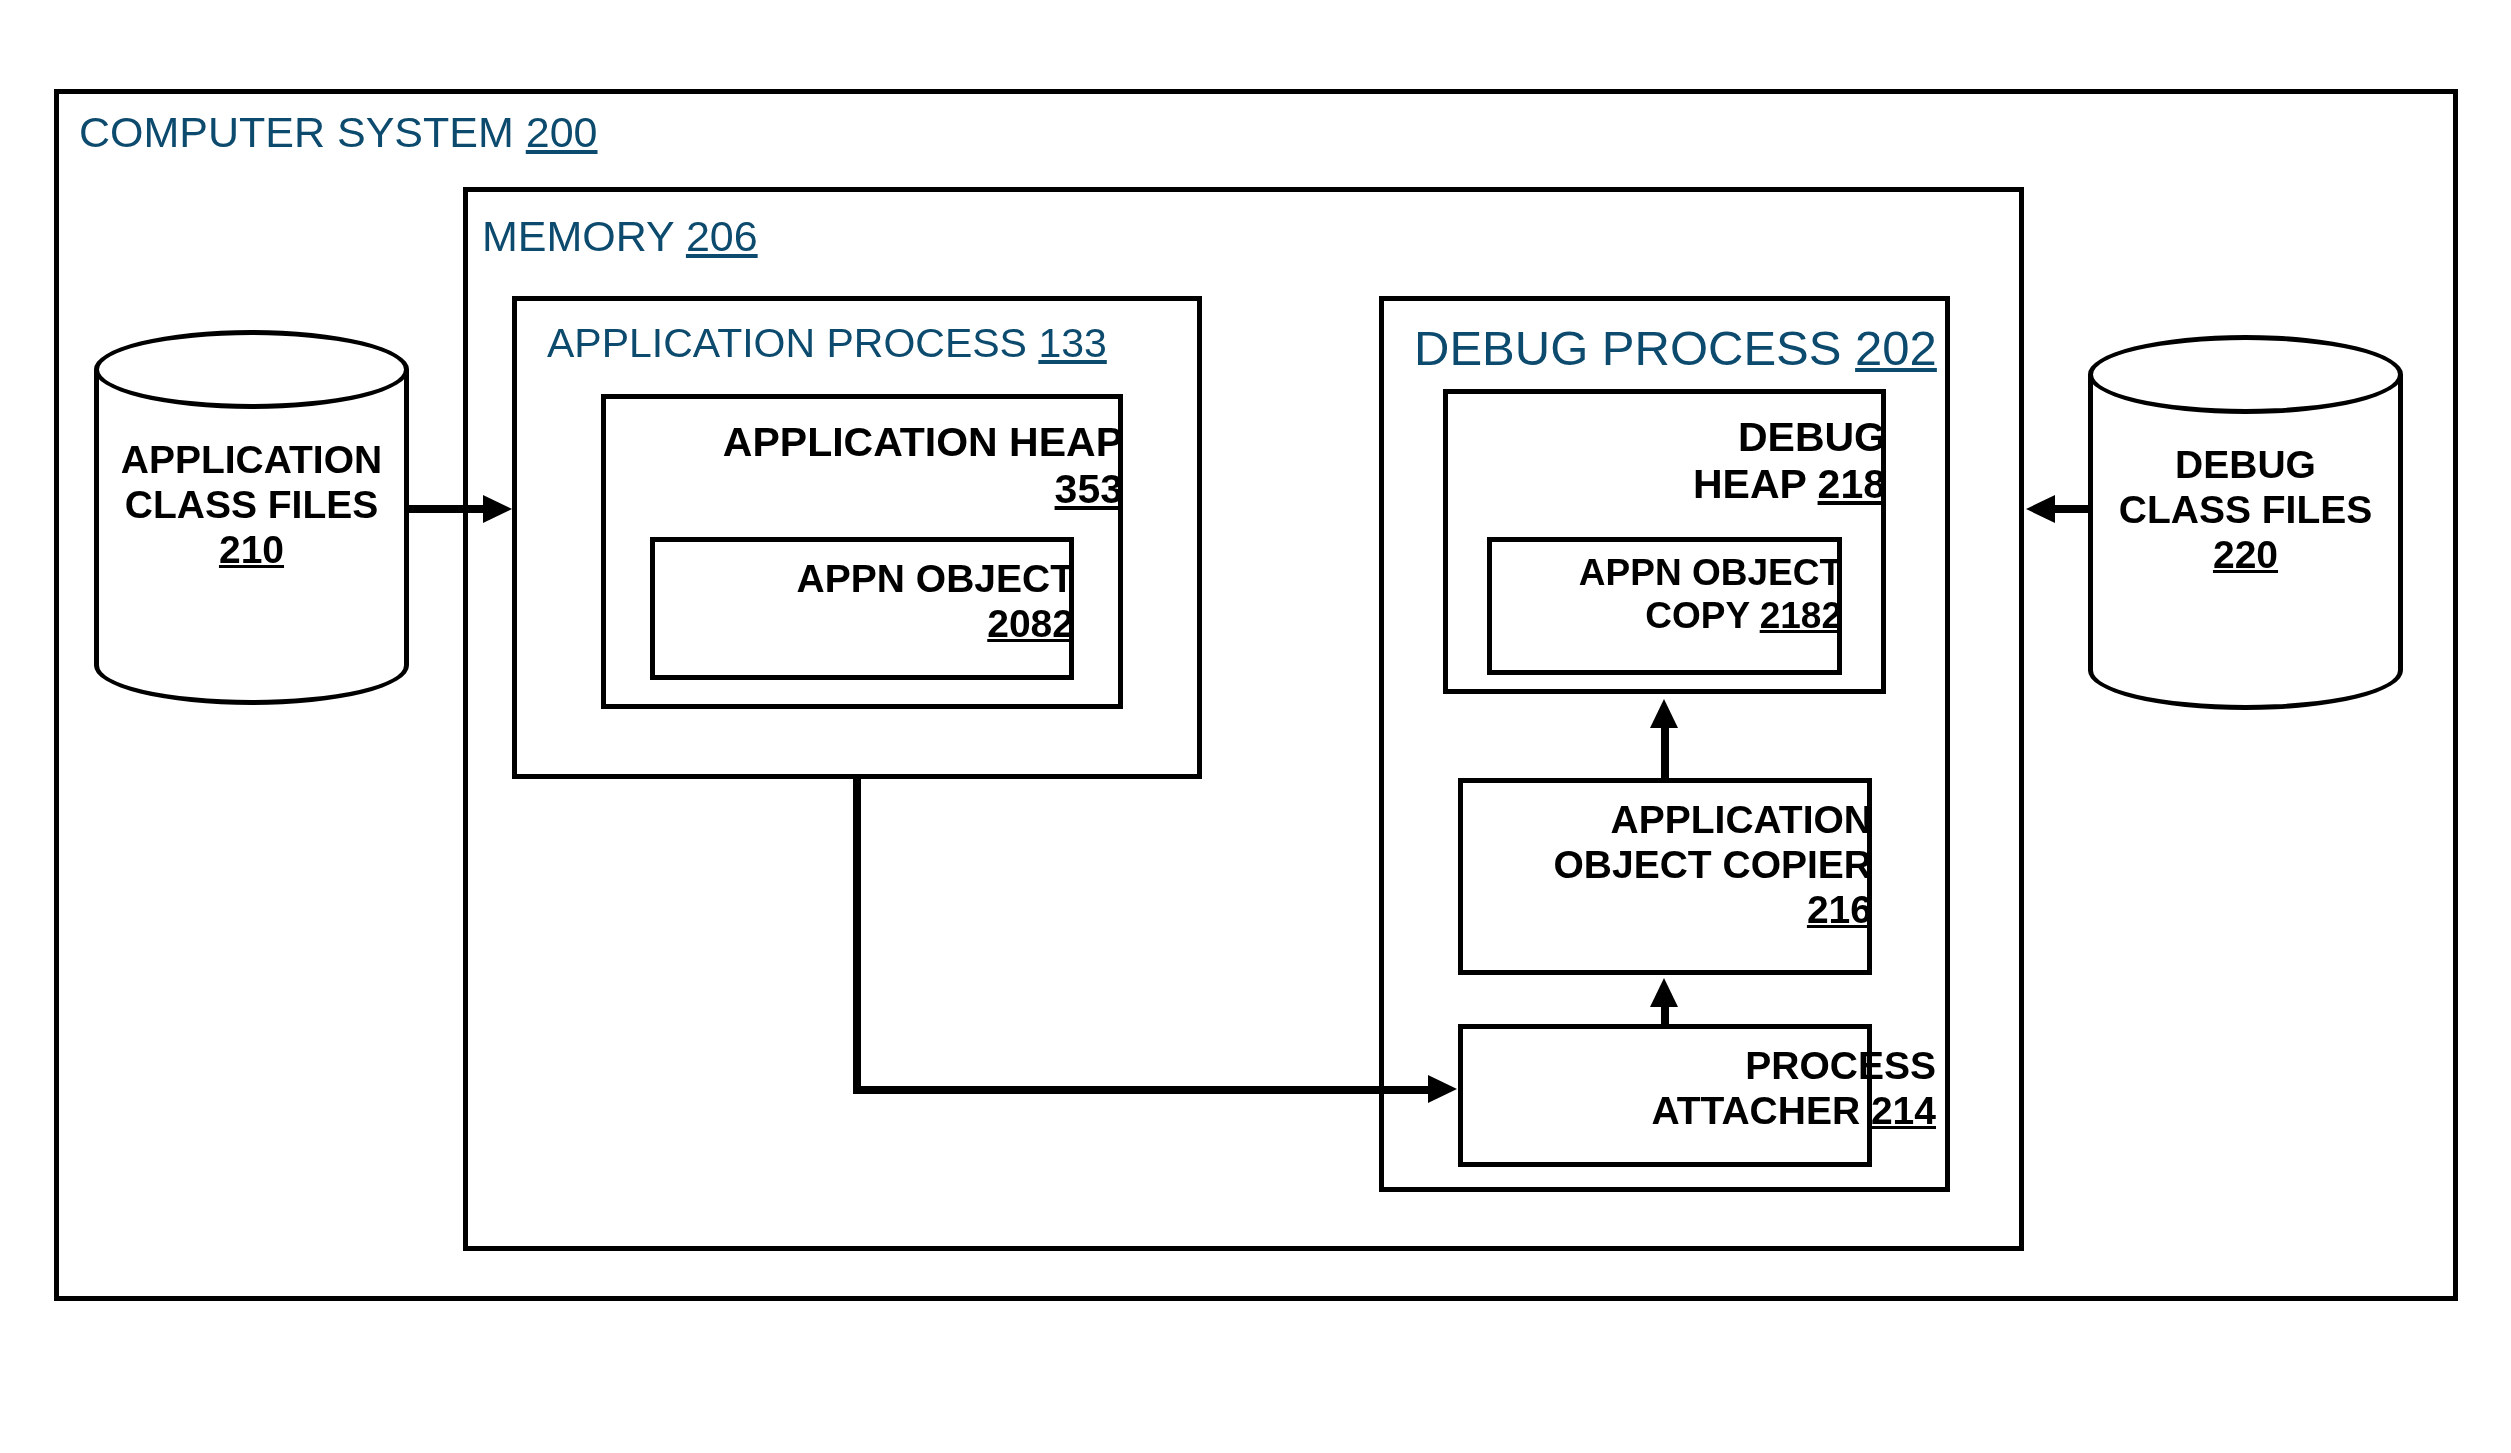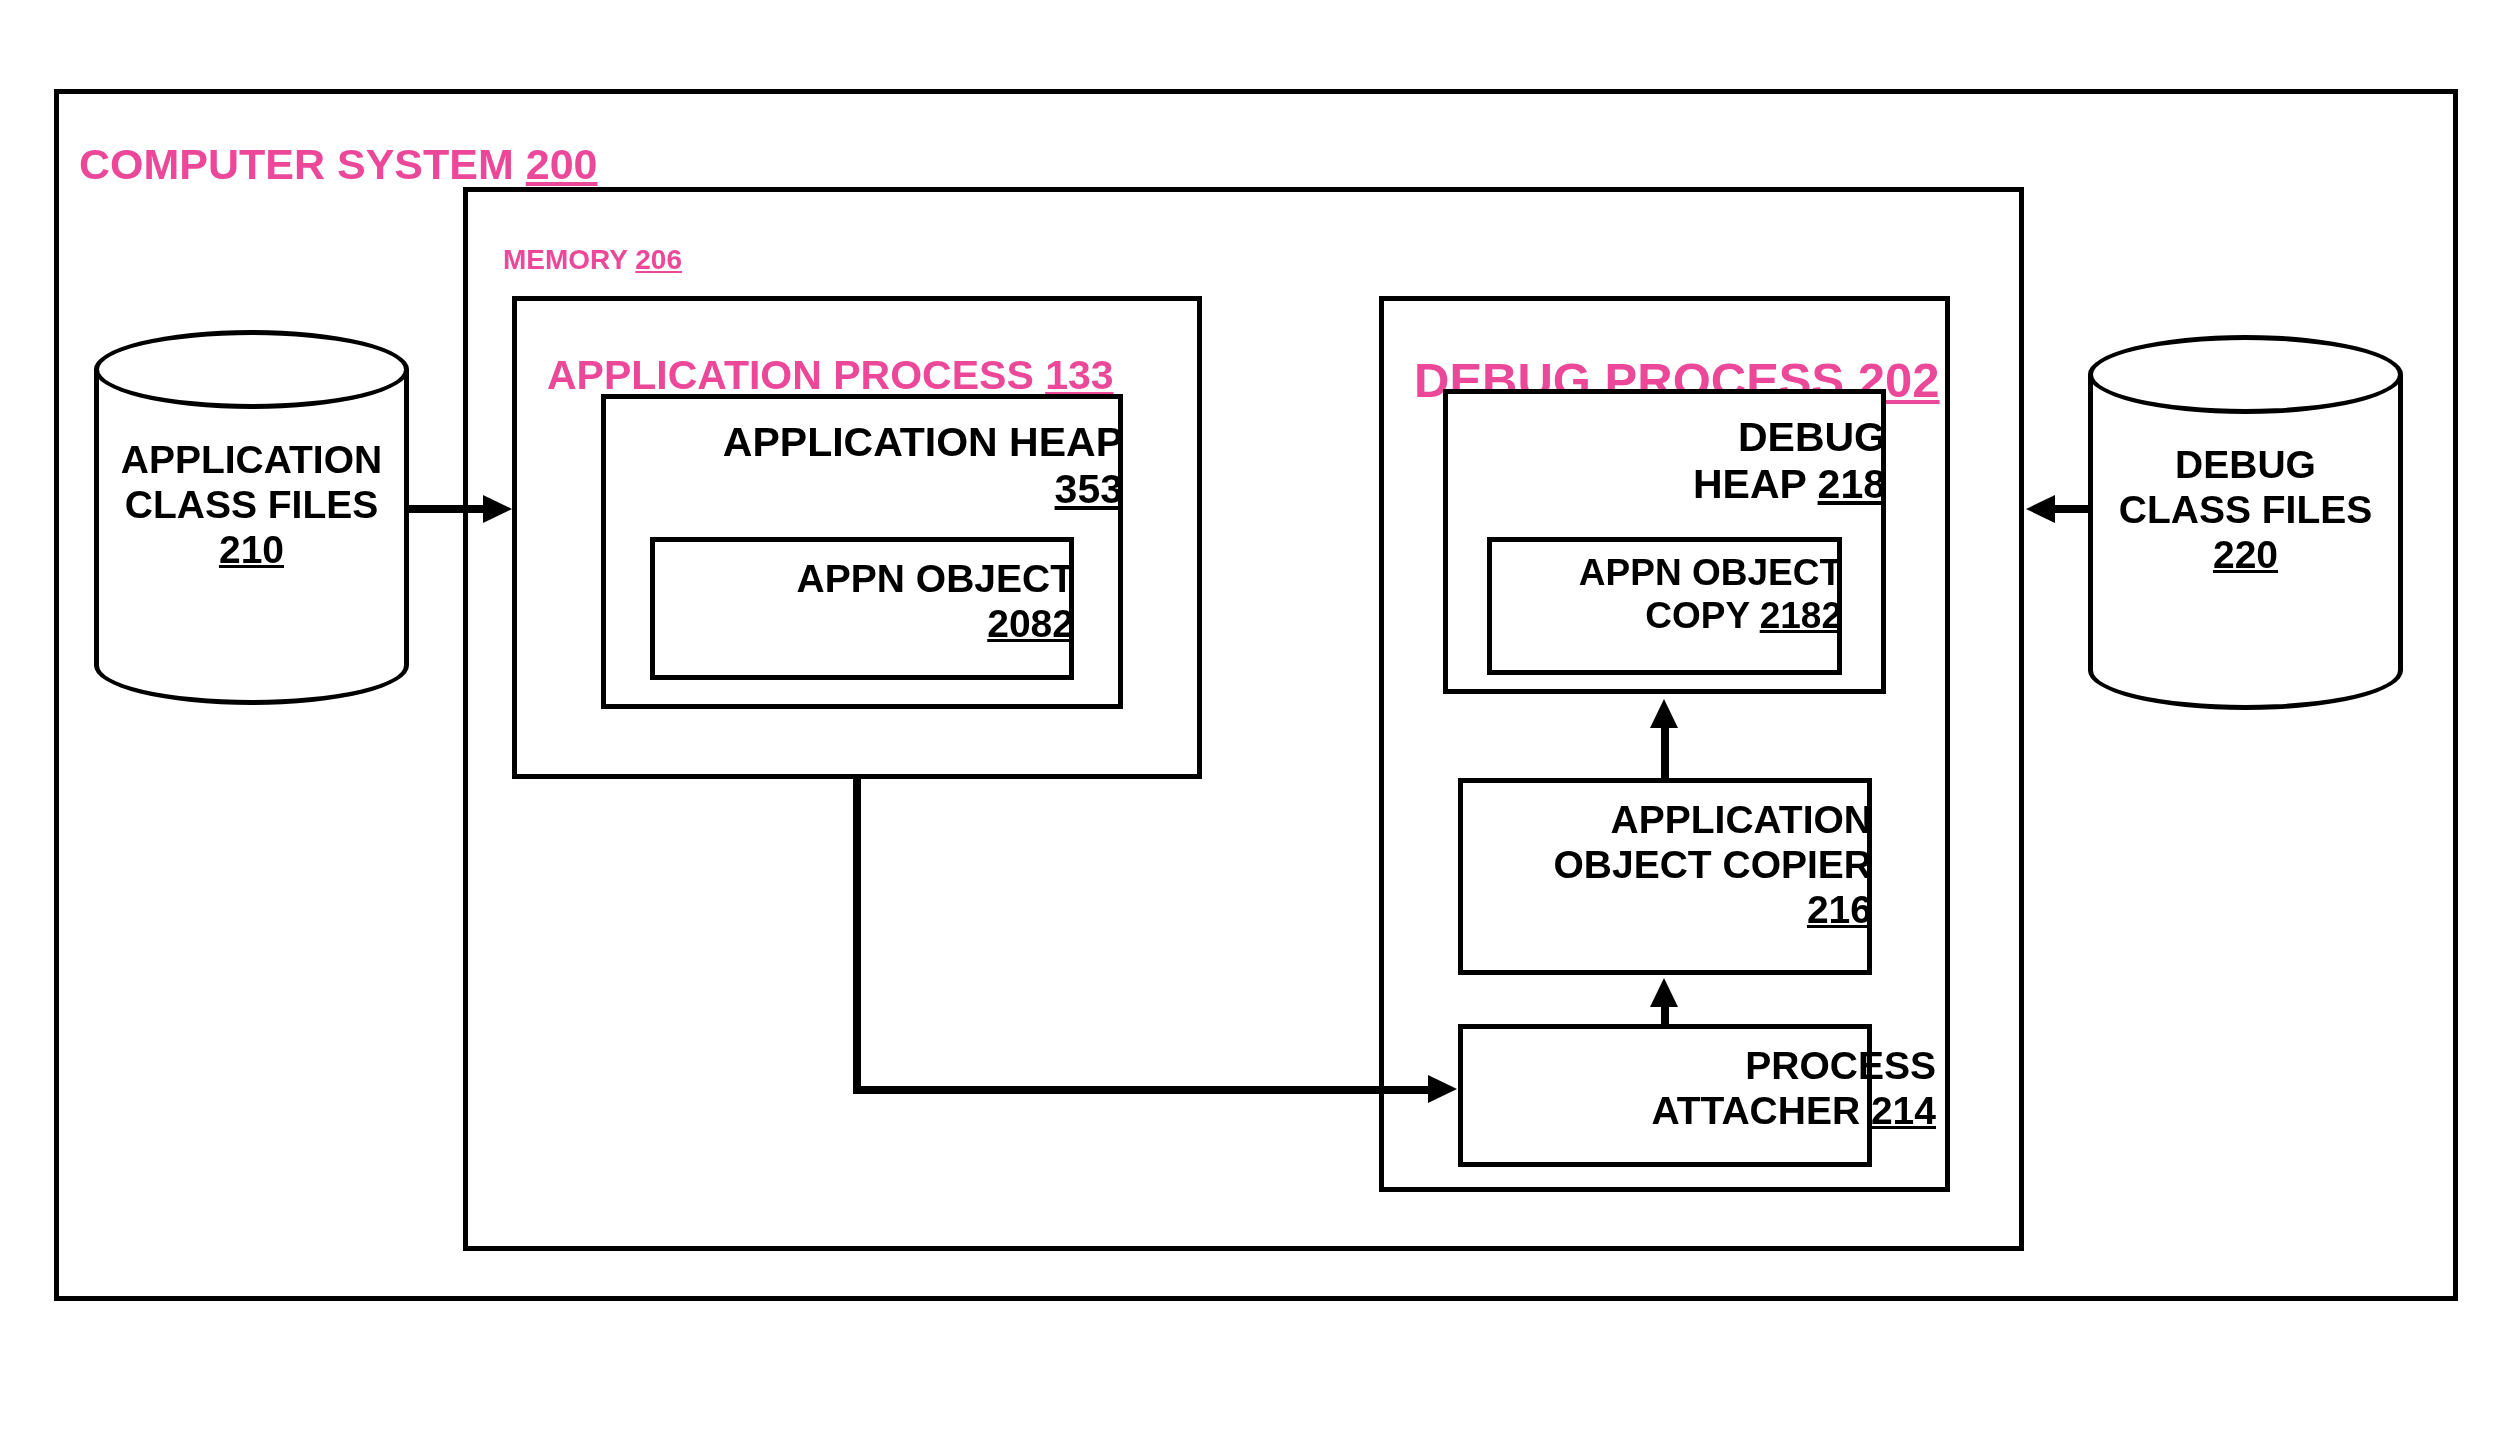--- a/index.html
+++ b/index.html
@@ -10,24 +10,23 @@
   height: 1454px;
   position: relative;
 }
 .box {
   position: absolute;
   border: 5.9px solid #000;
   background: #fff;
 }
 .label {
   position: absolute;
-  font-weight: bold;
-  color: #ec4899;
+  font-weight: normal;
+  color: #0c4a6e;
   white-space: nowrap;
-  margin-top: 32px;
 }
 .centered-label {
   position: absolute;
   font-weight: bold;
   color: #000;
   text-align: right;
   width: 100%;
   line-height: 1.15;
 }
 .ref {
@@ -96,21 +95,21 @@
 </head>
 <body>
 
 <div class="box" style="left:54px; top:89px; width:2404px; height:1212px;"></div>
 <div class="label" style="left:79px; top:108px; font-size:43px;">
   <span>COMPUTER SYSTEM</span>
   <span class="ref">200</span>
 </div>
 
 <div class="box" style="left:463px; top:187px; width:1561px; height:1064px;"></div>
-<div class="label" style="left:503px; top:212px; font-size:28px;">
+<div class="label" style="left:482px; top:212px; font-size:43px;">
   <span>MEMORY</span>
   <span class="ref">206</span>
 </div>
 
 <div class="box" style="left:512px; top:296px; width:690px; height:483px;"></div>
 <div class="label" style="left:547px; top:320px; font-size:41px;">
   <span>APPLICATION PROCESS</span>
   <span class="ref">133</span>
 </div>
 

